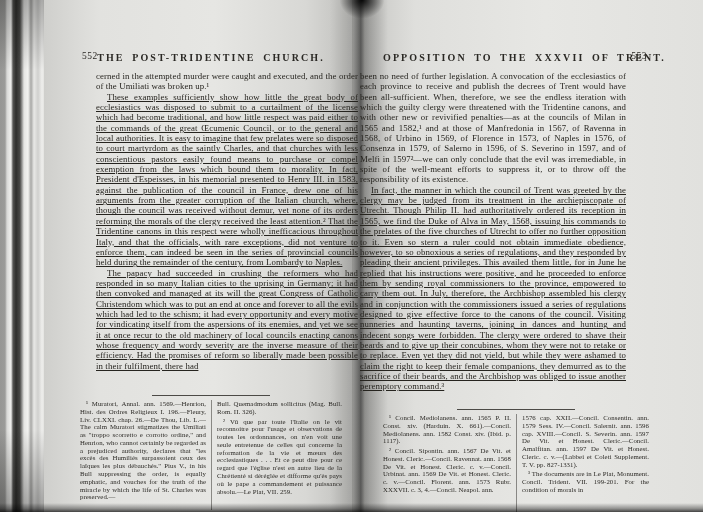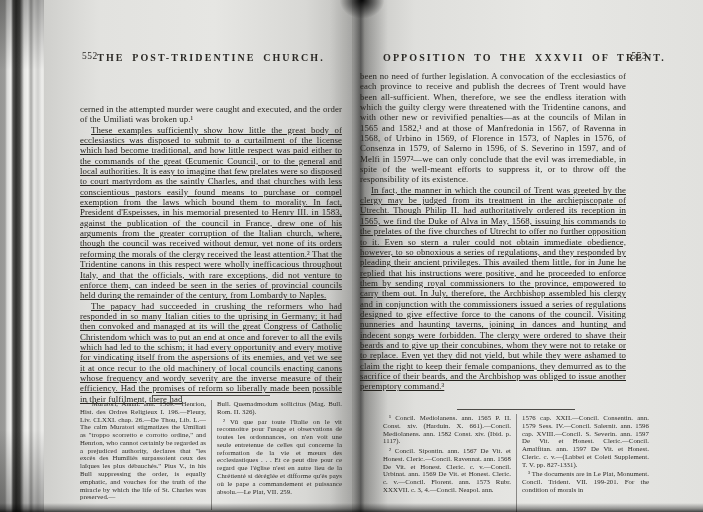--- a/index.html
+++ b/index.html
@@ -82,21 +82,21 @@
   <div class="left-edge"></div>
   <div class="page-left"></div>
   <div class="page-right"></div>
   <div class="gutter"></div>
   <div class="gutter-top-wedge"></div>
 
   <div class="pg-header" style="left:80px; width:262px;">
     <span class="pgnum at-left">552</span>
     <span class="title">THE POST-TRIDENTINE CHURCH.</span>
   </div>
-  <div class="body-block" style="left:80px; width:262px; height:316px;margin-top:33px;">
+  <div class="body-block" style="left:96px; width:262px; height:316px;">
     <p>cerned in the attempted murder were caught and executed, and the order of the Umiliati was broken up.¹</p>
     <p class="indent">These examples sufficiently show how little the great body of ecclesiastics was disposed to submit to a curtailment of the license which had become traditional, and how little respect was paid either to the commands of the great Œcumenic Council, or to the general and local authorities. It is easy to imagine that few prelates were so disposed to court martyrdom as the saintly Charles, and that churches with less conscientious pastors easily found means to purchase or compel exemption from the laws which bound them to morality. In fact, President d'Espeisses, in his memorial presented to Henry III. in 1583, against the publication of the council in France, drew one of his arguments from the greater corruption of the Italian church, where, though the council was received without demur, yet none of its orders reforming the morals of the clergy received the least attention.² That the Tridentine canons in this respect were wholly inefficacious throughout Italy, and that the officials, with rare exceptions, did not venture to enforce them, can indeed be seen in the series of provincial councils held during the remainder of the century, from Lombardy to Naples.</p>
     <p class="indent">The papacy had succeeded in crushing the reformers who had responded in so many Italian cities to the uprising in Germany; it had then convoked and managed at its will the great Congress of Catholic Christendom which was to put an end at once and forever to all the evils which had led to the schism; it had every opportunity and every motive for vindicating itself from the aspersions of its enemies, and yet we see it at once recur to the old machinery of local councils enacting canons whose frequency and wordy severity are the inverse measure of their efficiency. Had the promises of reform so liberally made been possible in their fulfilment, there had</p>
   </div>
   <div class="fnrule" style="left:152px; top:395px;"></div>
   <div class="fncols" style="left:80px; top:400px; width:262px; height:110px;">
     <div class="fncol first">
       <p class="fn-start">¹ Muratori, Annal. ann. 1569.—Henrion, Hist. des Ordres Religieux I. 196.—Fleury, Liv. CLXXI. chap. 26.—De Thou, Lib. L.—The calm Muratori stigmatizes the Umiliati as "troppo scorretto e corrotto ordine," and Henrion, who cannot certainly be regarded as a prejudiced authority, declares that "les excès des Humiliés surpassoient ceux des laïques les plus débauchés." Pius V., in his Bull suppressing the order, is equally emphatic, and vouches for the truth of the miracle by which the life of St. Charles was preserved.—</p>
     </div>
     <div class="fncol second">

